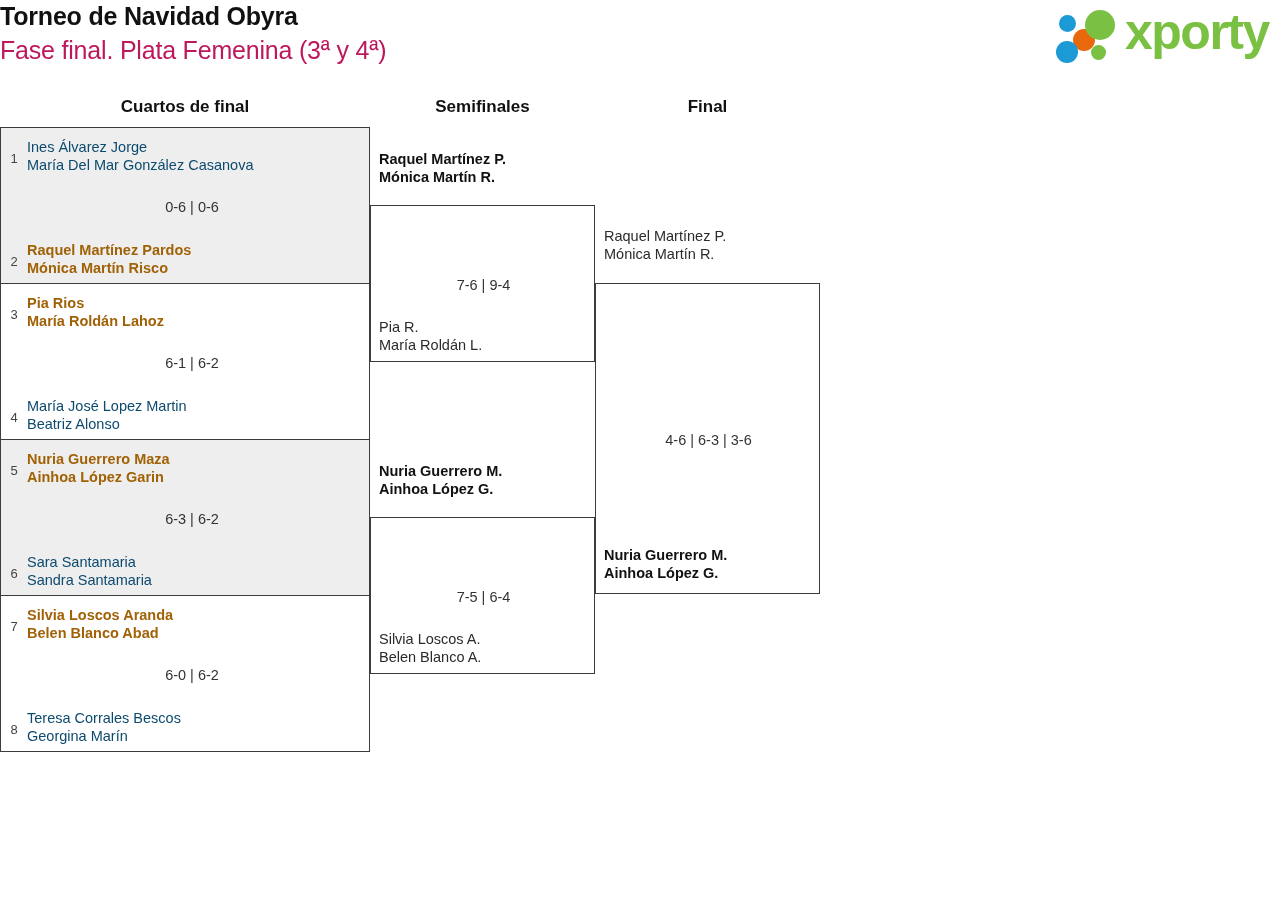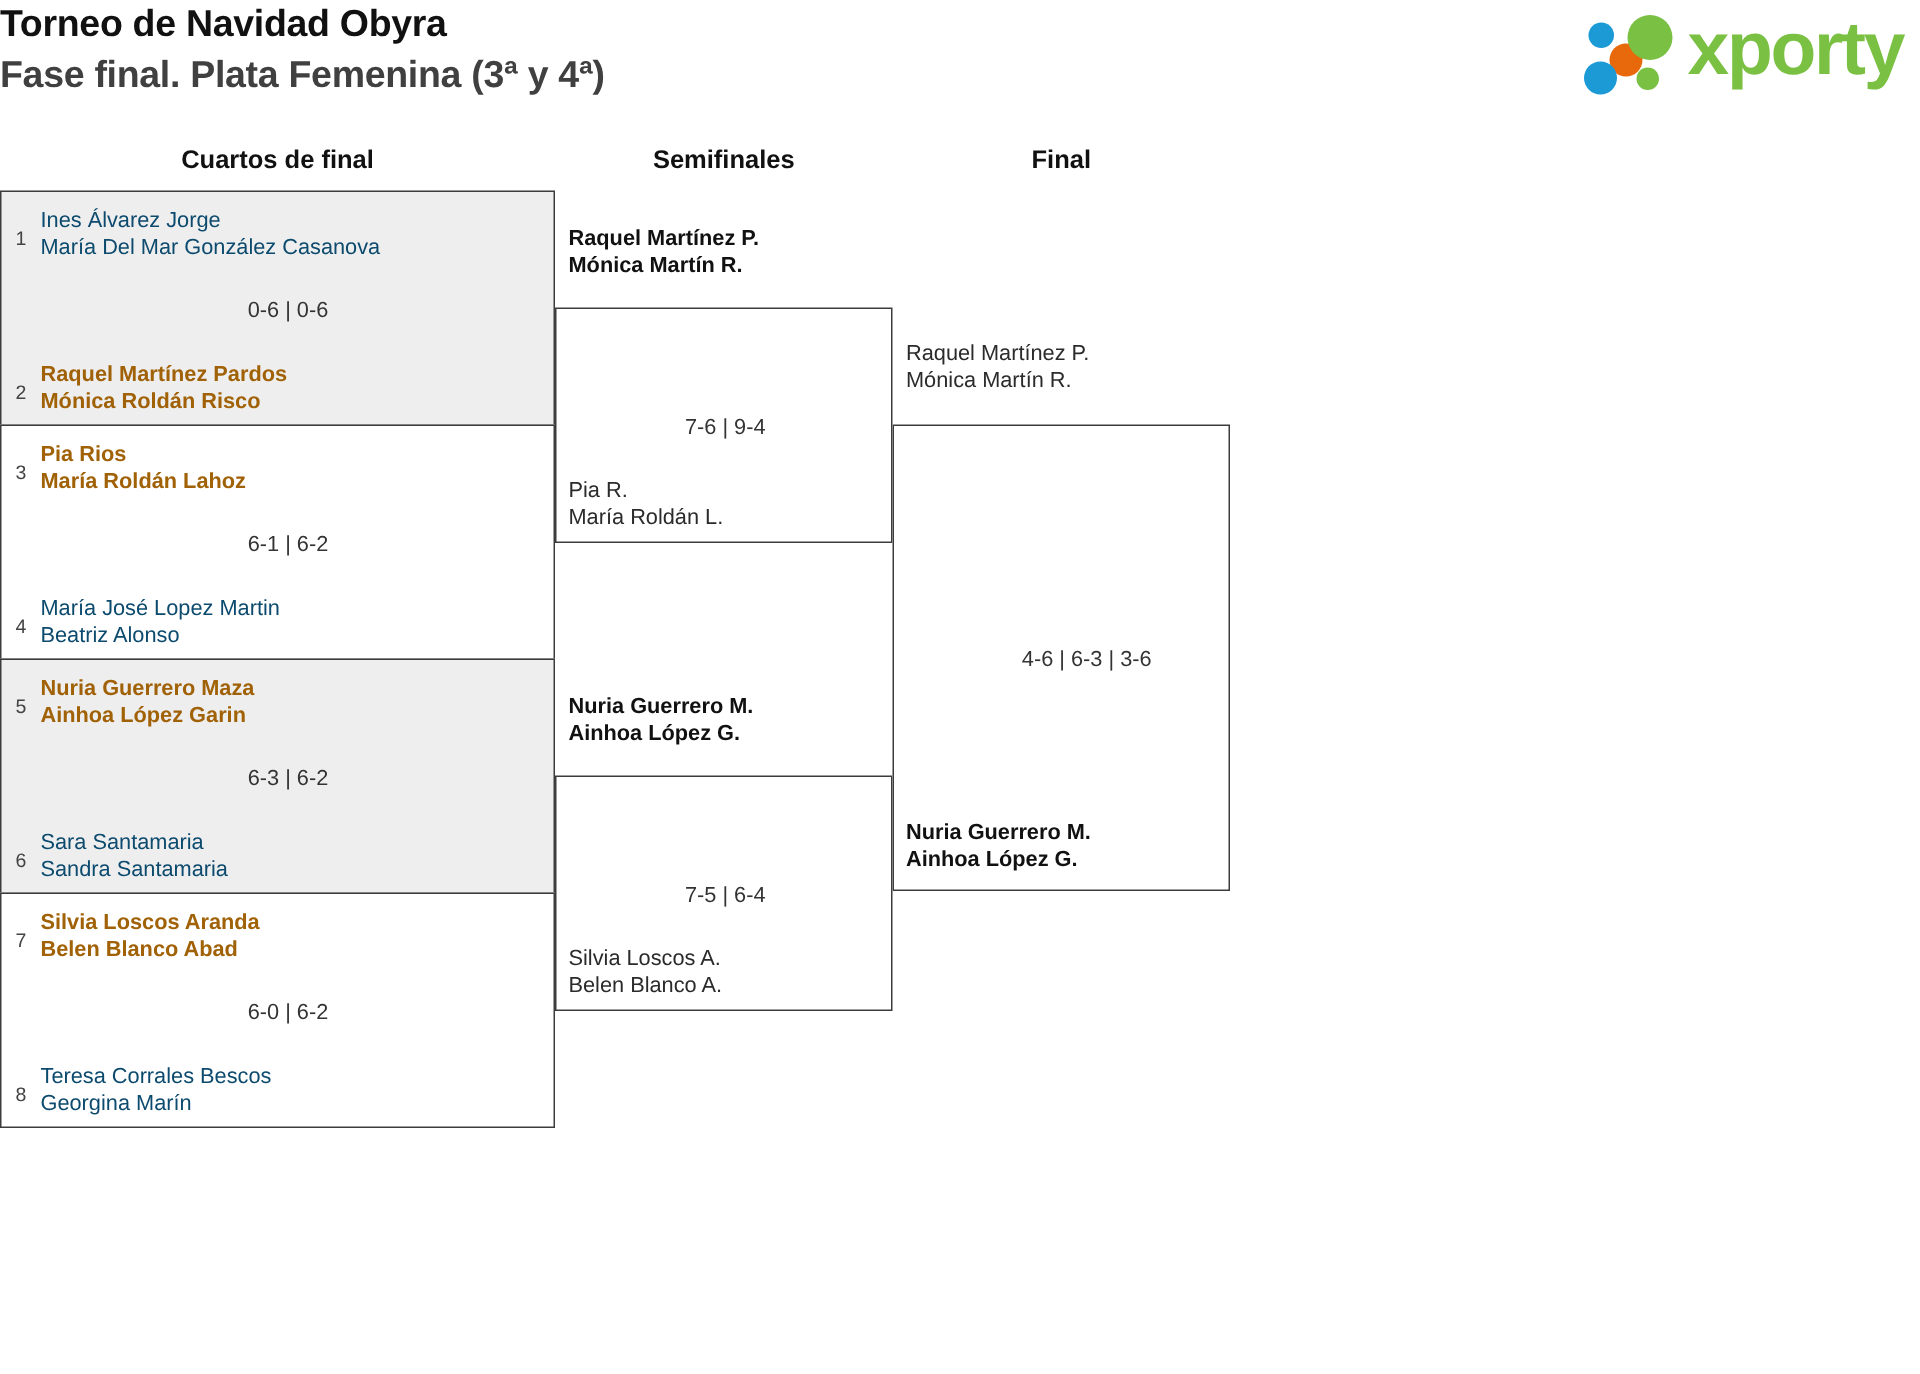--- a/index.html
+++ b/index.html
@@ -18,22 +18,22 @@
 
   
   #header-area { position: absolute; left: 0; top: 0; width: 1060px; height: 80px; }
   #tournament-title {
     position: absolute; left: 0; top: 1px;
     font-size: 25px; font-weight: 700; line-height: 30px;
     letter-spacing: -0.2px; color: #111111; white-space: nowrap;
   }
   #tournament-subtitle {
     position: absolute; left: 0; top: 35px;
-    font-size: 25px; font-weight: 700; line-height: 30px;
-    letter-spacing: -0.2px; color: #404040; white-space: nowrap;
+    font-size: 25px; font-weight: 400; line-height: 30px;
+    letter-spacing: -0.2px; color: #be185d; white-space: nowrap;
   }
 
   
   #brand-logo { position: absolute; left: 1053px; top: 7px; width: 222px; height: 57px; }
   #brand-logo .dot { position: absolute; border-radius: 50%; }
   #logo-wordmark {
     position: absolute; left: 72px; top: -5px;
     font-size: 50px; font-weight: 700; letter-spacing: -1.5px;
     color: #7ac143; line-height: 60px;
   }
@@ -103,21 +103,21 @@
   .sf-team-above { top: -56px; }
   .sf-team-below { top: 112px; }
   .sf-team .line { display: block; white-space: nowrap; }
 
   
   #final-match {
     position: absolute; left: 595px; top: 156px; width: 225px; height: 311px;
     border: 1px solid #3c3c3c; background: #ffffff;
   }
   #final-match .score {
-    position: absolute; left: 22px; width: 213px; top: 147px;
+    position: absolute; left: 6px; width: 213px; top: 147px;
   }
   .final-team {
     position: absolute; left: 8px; width: 212px;
     font-size: 14.5px; line-height: 18px; color: #2b2b2b;
   }
   .final-team.winner { font-weight: 700; color: #111111; }
   #final-team-top    { top: -57px; }
   #final-team-bottom { top: 262px; }
   .final-team .line { display: block; white-space: nowrap; }
 </style>
@@ -147,21 +147,21 @@
   <div class="qf-match shaded" id="qf-1">
     <div class="seed-num seed-top">1</div>
     <div class="team team-top">
       <span class="line">Ines Álvarez Jorge</span>
       <span class="line">María Del Mar González Casanova</span>
     </div>
     <div class="score">0-6 | 0-6</div>
     <div class="seed-num seed-bottom">2</div>
     <div class="team team-bottom winner">
       <span class="line">Raquel Martínez Pardos</span>
-      <span class="line">Mónica Roldán Risco</span>
+      <span class="line">Mónica Martín Risco</span>
     </div>
   </div>
 
   <div class="qf-match plain" id="qf-2">
     <div class="seed-num seed-top">3</div>
     <div class="team team-top winner">
       <span class="line">Pia Rios</span>
       <span class="line">María Roldán Lahoz</span>
     </div>
     <div class="score">6-1 | 6-2</div>

